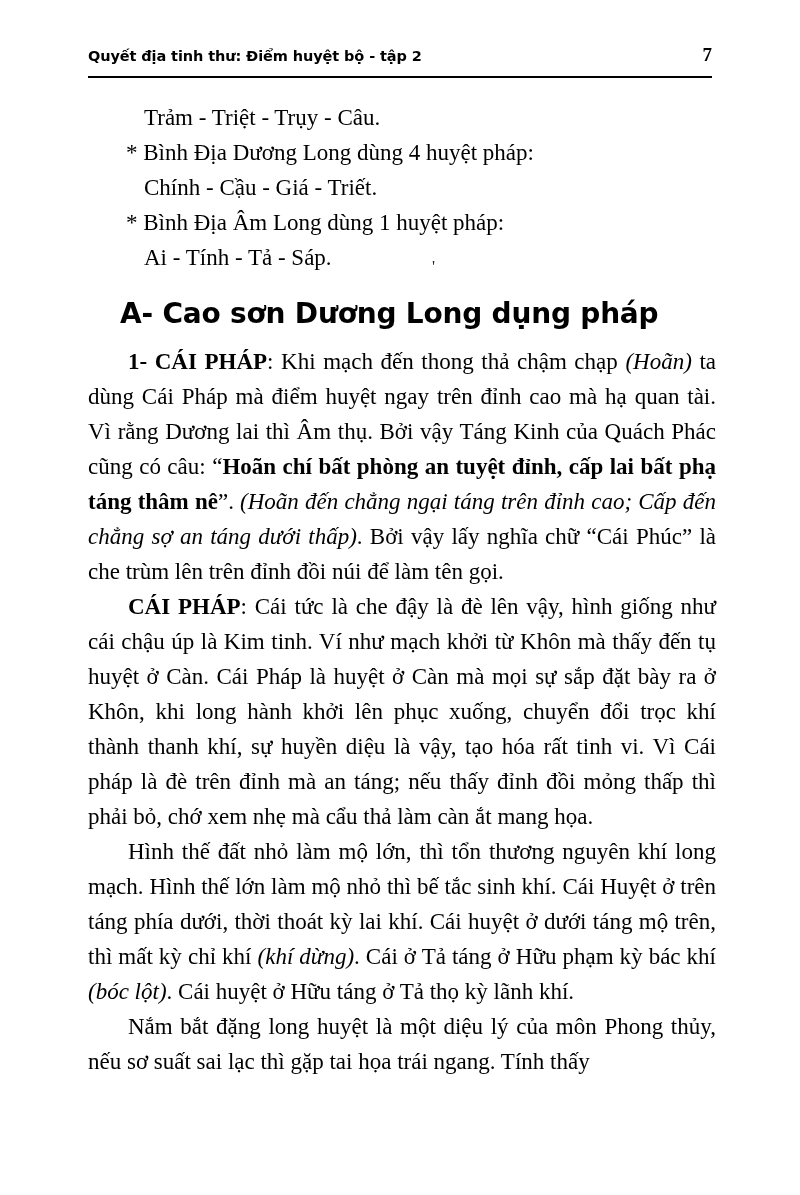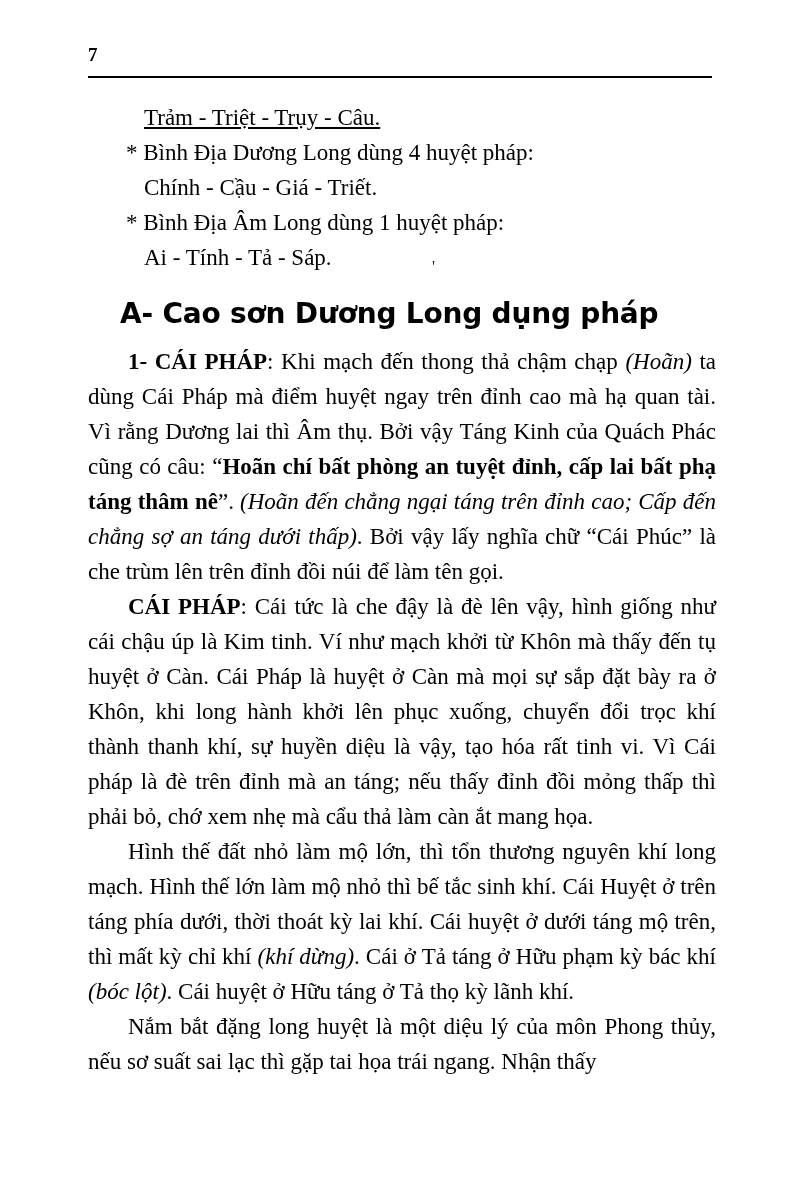--- a/index.html
+++ b/index.html
@@ -64,21 +64,20 @@
     text-justify: inter-word;
   }
   .line-plain {
     margin: 0;
     font-size: 23px;
     line-height: 35px;
     text-align: left;
   }
   .indent-1 {
     padding-left: 56px;
-    text-decoration: underline;
   }
   .indent-star {
     padding-left: 38px;
   }
   .indent-2 {
     padding-left: 56px;
   }
   .para {
     text-indent: 40px;
   }
@@ -99,20 +98,21 @@
     line-height: 1;
     color: #222;
   }
 </style>
 </head>
 <body>
 
 <div class="page">
 
   <div class="header">
+    <div class="header-title">Quyết địa tinh thư: Điểm huyệt bộ - tập 2</div>
     <div class="header-page">7</div>
   </div>
   <div class="header-rule"></div>
 
   <div class="content">
 
     <div class="line-plain indent-1">Trảm - Triệt - Trụy - Câu.</div>
 
     <div class="line-plain indent-star">
       <span>*</span>
@@ -129,20 +129,20 @@
     <div class="line-plain indent-2">Ai - Tính - Tả - Sáp.</div>
 
     <h2 class="section-heading">A- Cao sơn Dương Long dụng pháp</h2>
 
     <p class="para"><span class="b">1- </span><span class="b">CÁI PHÁP</span><span>: Khi mạch đến thong thả chậm chạp </span><span class="i">(Hoãn)</span><span> ta dùng Cái Pháp mà điểm huyệt ngay trên đỉnh cao mà hạ quan tài. Vì rằng Dương lai thì Âm thụ. Bởi vậy Táng Kinh của Quách Phác cũng có câu: “</span><span class="b">Hoãn chí bất phòng an tuyệt đỉnh, cấp lai bất phạ táng thâm nê</span><span>”. </span><span class="i">(Hoãn đến chẳng ngại táng trên đỉnh cao; Cấp đến chẳng sợ an táng dưới thấp)</span><span>. Bởi vậy lấy nghĩa chữ “Cái Phúc” là che trùm lên trên đỉnh đồi núi để làm tên gọi.</span></p>
 
     <p class="para para-gap"><span class="b">CÁI PHÁP</span><span>: Cái tức là che đậy là đè lên vậy, hình giống như cái chậu úp là Kim tinh. Ví như mạch khởi từ Khôn mà thấy đến tụ huyệt ở Càn. Cái Pháp là huyệt ở Càn  mà mọi sự sắp đặt bày ra ở Khôn, khi long hành khởi lên phục xuống, chuyển đổi trọc khí thành thanh khí, sự huyền diệu là vậy, tạo hóa rất tinh vi. Vì Cái pháp là đè trên đỉnh mà an táng; nếu thấy đỉnh đồi mỏng thấp thì phải bỏ, chớ xem nhẹ mà cẩu thả làm càn ắt mang họa.</span></p>
 
     <p class="para para-gap"><span>Hình thế đất nhỏ làm mộ lớn, thì tổn thương nguyên khí long mạch. Hình thế lớn làm mộ nhỏ thì bế tắc sinh khí.  Cái Huyệt ở trên táng phía dưới, thời thoát kỳ lai khí. Cái huyệt ở dưới táng mộ trên, thì mất kỳ chỉ khí </span><span class="i">(khí dừng)</span><span>. Cái ở Tả táng ở Hữu phạm kỳ bác khí </span><span class="i">(bóc lột)</span><span>. Cái huyệt ở Hữu táng ở Tả thọ kỳ lãnh khí.</span></p>
 
-    <p class="para para-gap"><span>Nắm bắt đặng long huyệt là một diệu lý của môn Phong thủy, nếu sơ suất sai lạc thì gặp tai họa trái ngang. Nhận thấy</span></p>
+    <p class="para para-gap"><span>Nắm bắt đặng long huyệt là một diệu lý của môn Phong thủy, nếu sơ suất sai lạc thì gặp tai họa trái ngang. Tính thấy</span></p>
 
   </div>
 
   <div class="tick" style="left:237px; top:184px;">.</div>
   <div class="tick" style="left:432px; top:258px;">'</div>
 
 </div>
 
 </body></html>

